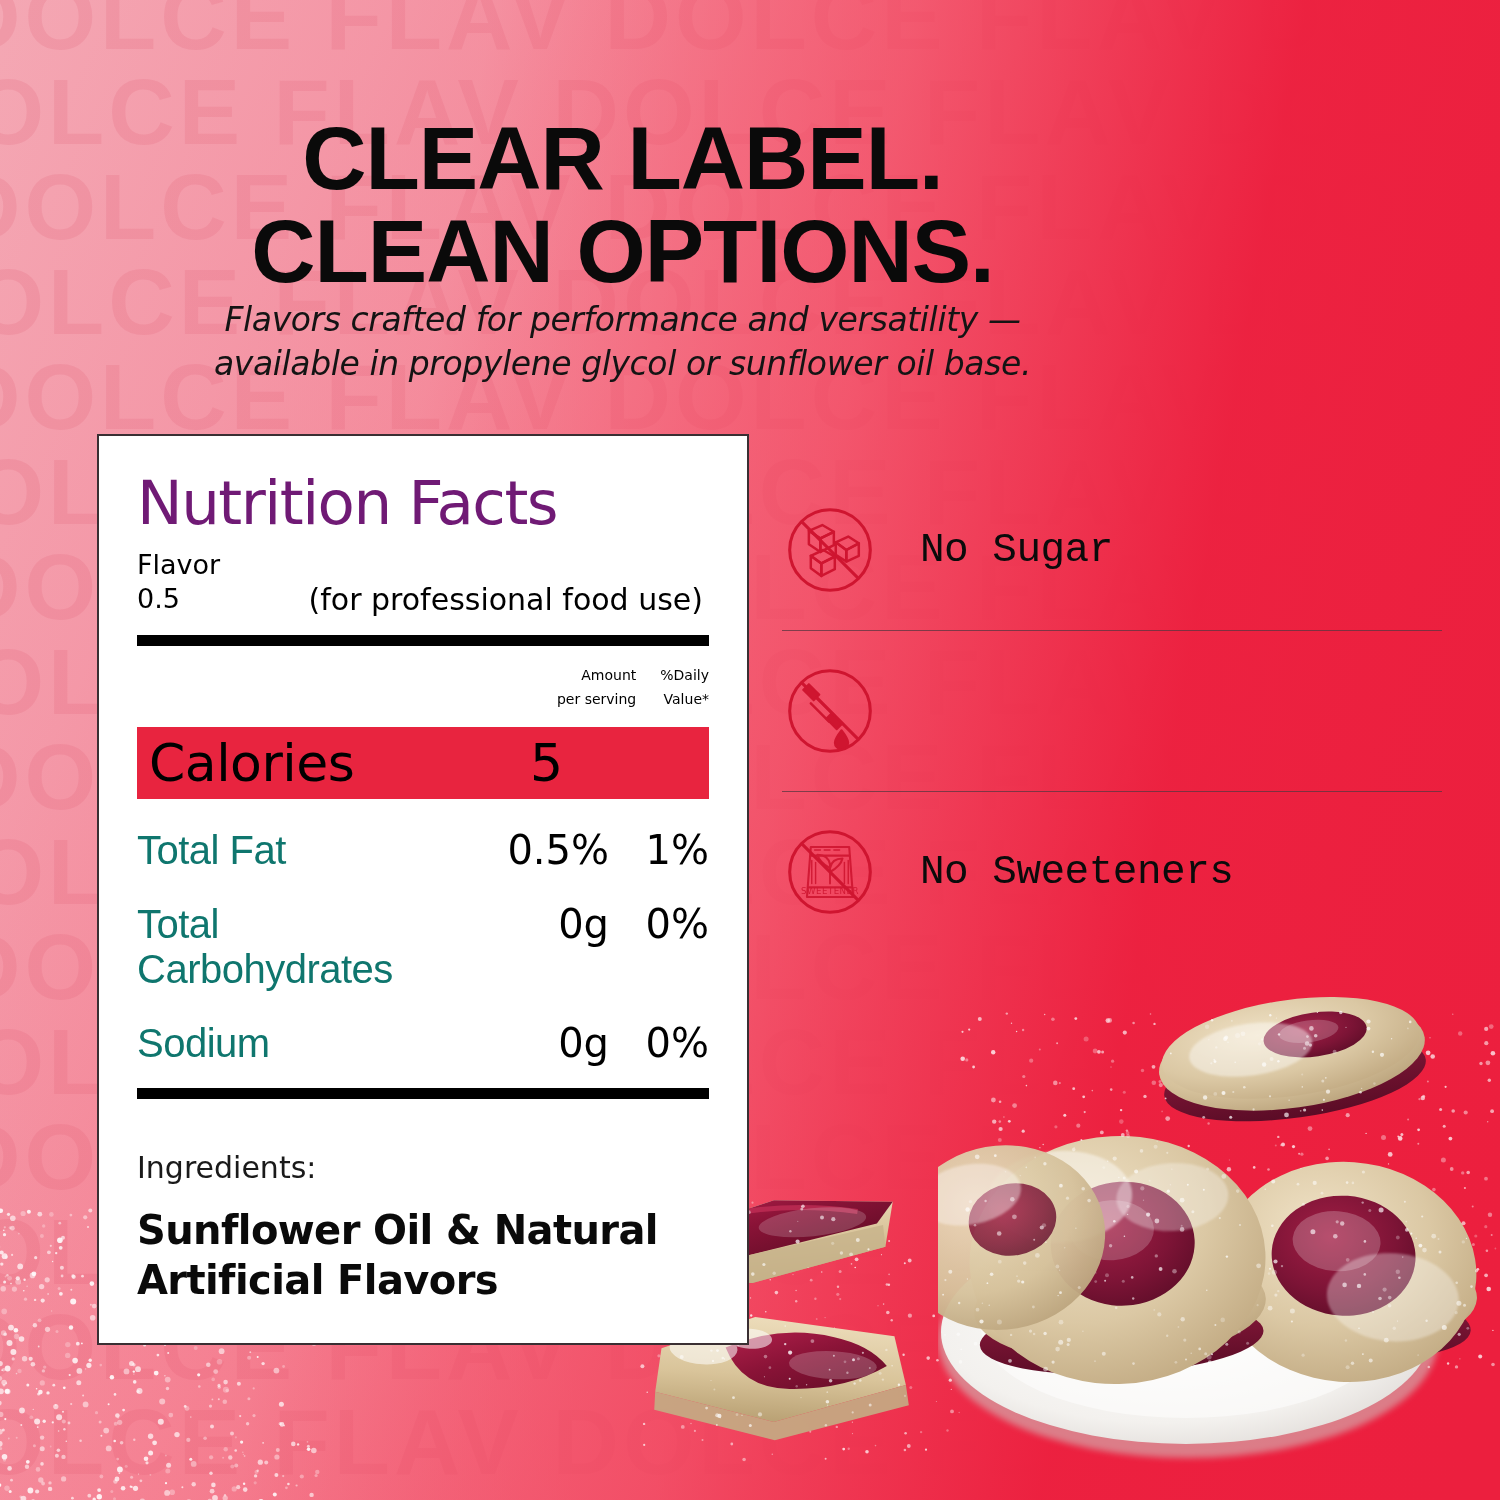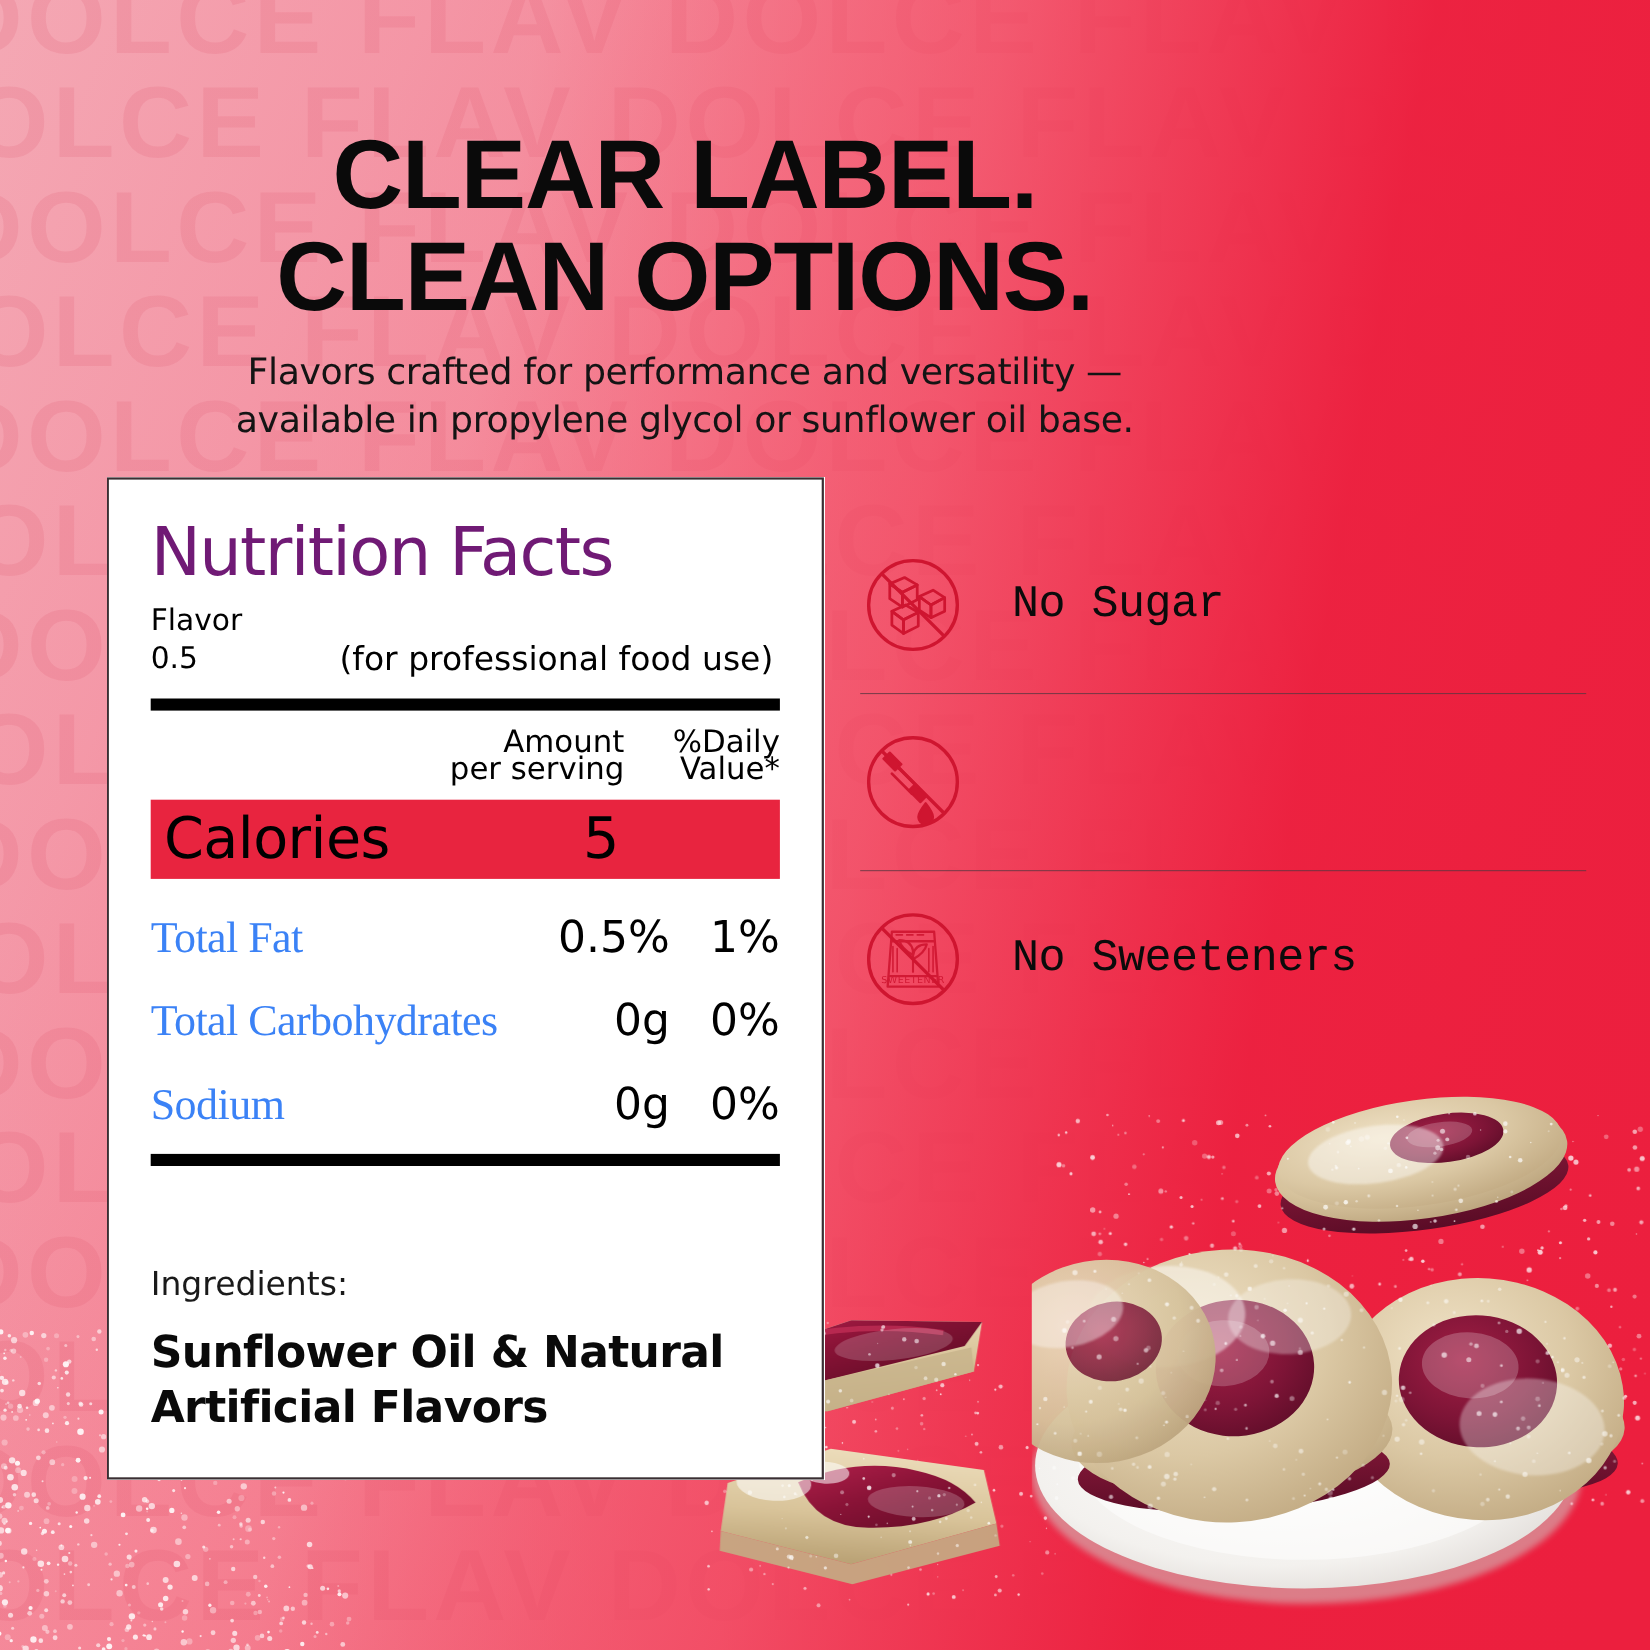--- a/index.html
+++ b/index.html
@@ -63,27 +63,27 @@
   }
   .headline {
     font-family: "Liberation Sans", sans-serif;
     font-weight: 700;
     font-size: 89px;
     line-height: 93px;
     letter-spacing: -1px;
     color: #0a0a0a;
   }
   #subhead {
-    margin-top: 18px;
     font-family: "DejaVu Sans", sans-serif;
     font-size: 33px;
     line-height: 44px;
     color: #141414;
     letter-spacing: -0.4px;
     padding: 0 160px;
+    font-style: italic;
   }
 
   
   #nutrition-card {
     position: absolute;
     left: 97px; top: 434px;
     width: 652px; height: 911px;
     background: #ffffff;
     border: 2px solid #3a2f33;
     z-index: 8;
@@ -126,25 +126,24 @@
     margin-top: 22px;
   }
   #nf-colhead {
     display: flex;
     justify-content: flex-end;
     gap: 24px;
     margin-top: 17px;
   }
   .colhead {
     font-family: "DejaVu Sans", sans-serif;
-    font-size: 28px;
+    font-size: 14px;
     line-height: 24px;
     color: #000;
     text-align: right;
-    margin-left: 20px;
   }
   #calorie-bar {
     margin-top: 16px;
     background: #e8243f;
     height: 72px;
     display: flex;
     align-items: center;
     padding: 0 16px 0 12px;
     gap: 11px;
   }
@@ -161,23 +160,23 @@
     color: #000;
     padding-right: 130px;
   }
   .nf-row {
     display: flex;
     align-items: baseline;
     margin-top: 13px;
   }
   .nf-name {
     flex: 1;
-    font-family: Liberation Serif, serif;
+    font-family: Liberation Sans, sans-serif;
     font-size: 40px;
-    color: #3b82f6;
+    color: #0f766e;
     letter-spacing: -0.5px;
     margin-top: 16px;
   }
   .nf-amt {
     width: 124px;
     text-align: right;
     font-family: "DejaVu Sans", sans-serif;
     font-size: 40px;
     color: #000;
   }

